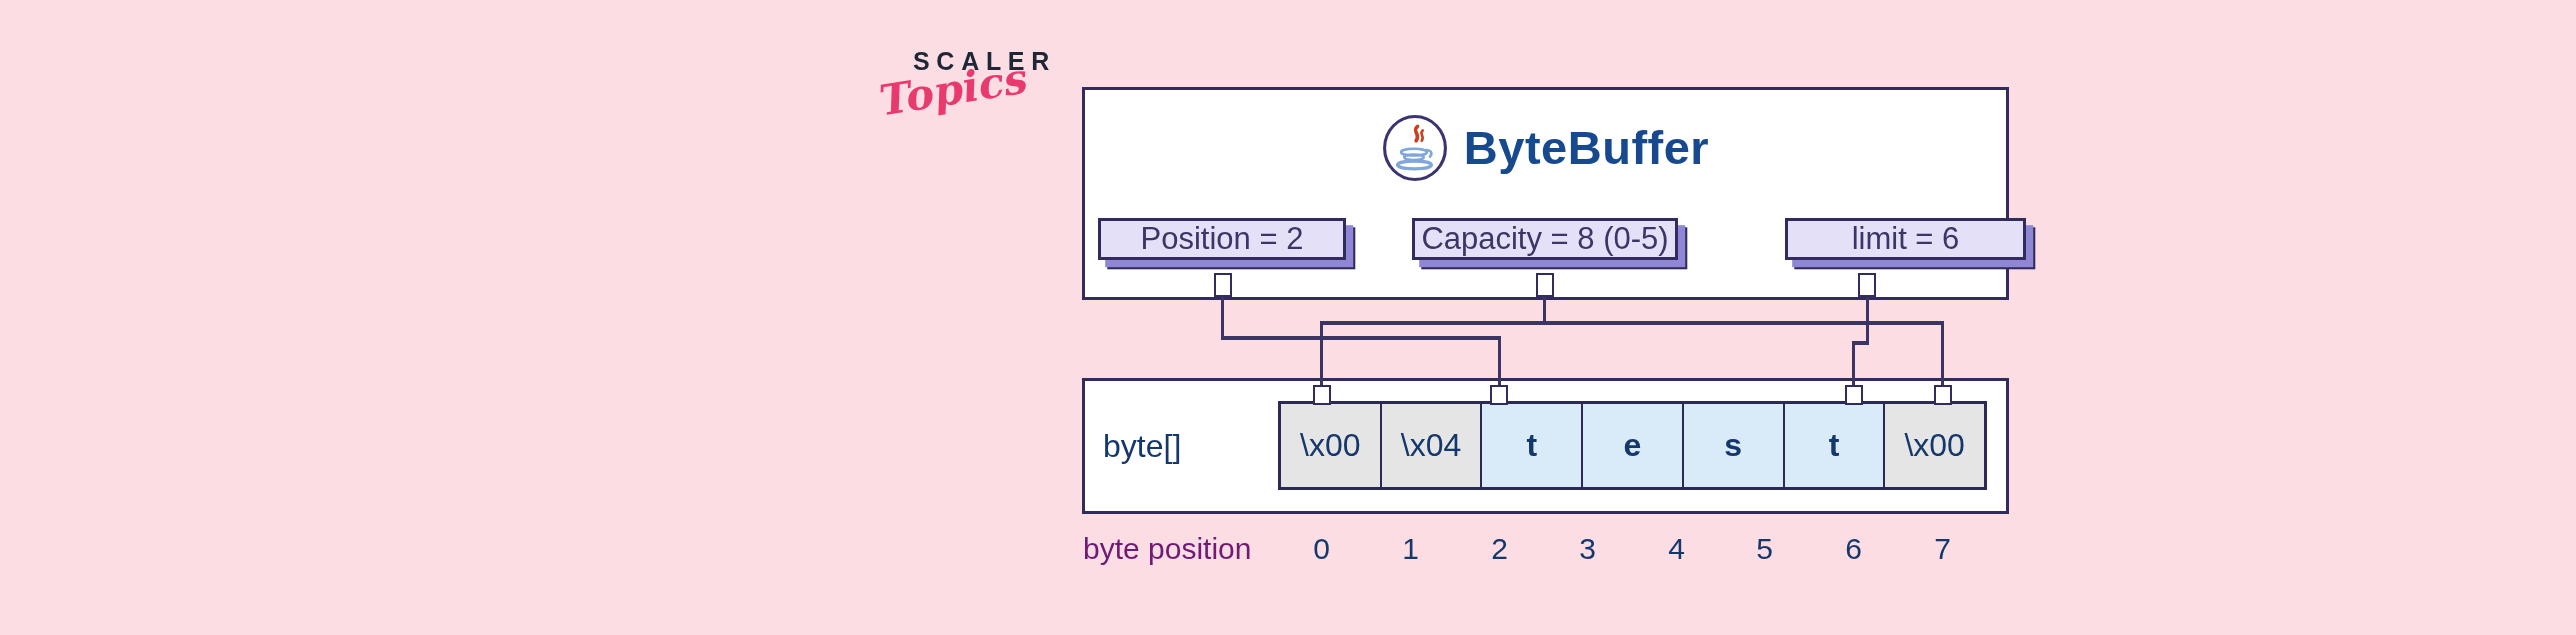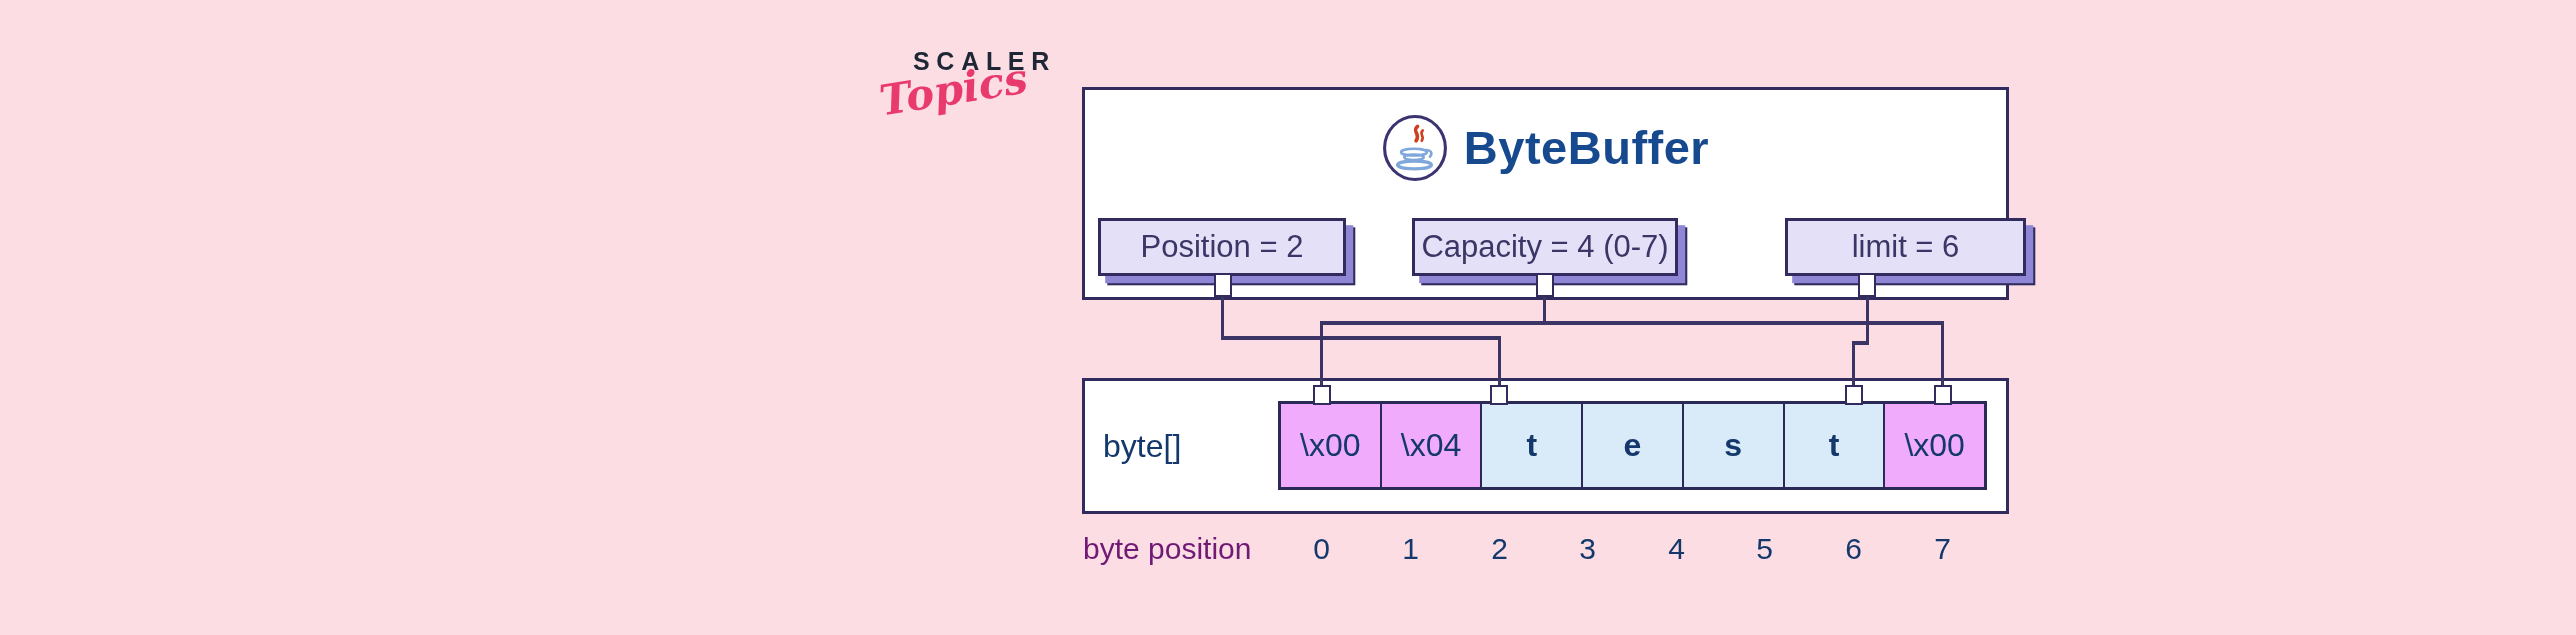--- a/index.html
+++ b/index.html
@@ -42,21 +42,21 @@
     z-index:2;
   }
   .java-icon { width:66px; height:66px; flex:0 0 auto; }
   .title {
     font-size:47px; font-weight:bold; color:#16498e;
     letter-spacing:0.5px;
   }
 
   
   .lbox {
-    top:218px; height:58px;
+    top:218px; height:42px;
     background:#e3e0f8;
     border:3.1px solid #312b5e;
     box-shadow:7.2px 7.2px 0 0 #8f87d6, 9.3px 9.3px 0 0 #312b5e;
     display:flex; align-items:center; justify-content:center;
     font-size:31px; color:#3b3665;
     z-index:2;
   }
   .lbox-position { left:1098px; width:248px; }
   .lbox-capacity { left:1412px; width:266px; }
   .lbox-limit    { left:1747px; width:241px;margin-left:38px; }
@@ -80,21 +80,21 @@
     left:1278px; top:401px; width:709px; height:89px;
     border:3.6px solid #2b2a56;
     display:flex; z-index:2; background:#fff;
   }
   .cell {
     flex:1 1 0; display:flex; align-items:center; justify-content:center;
     border-left:2.6px solid #2b2a56;
     font-size:32px; color:#14386b;
   }
   .cell:first-child { border-left:none; }
-  .cell.hex  { background:#f0abfc;text-align:right; }
+  .cell.hex  { background:#e5e5e5;text-align:right; }
   .cell.char { background:#d9eaf8; font-weight:bold; }
 
   
   .pos-label {
     left:1083px; top:527px; height:43px;
     display:flex; align-items:center;
     font-size:30px; color:#701a75;
   }
   .pos-index {
     top:527px; width:41px; height:43px;
@@ -122,21 +122,21 @@
       <ellipse cx="63" cy="97" rx="33" ry="7.5" fill="none" stroke="#7fa7dc" stroke-width="6"></ellipse>
     </svg>
   </span>
   <span class="title">ByteBuffer</span>
 </div>
 
 <div class="abs lbox lbox-position">
   <span>Position = 2</span>
 </div>
 <div class="abs lbox lbox-capacity">
-  <span>Capacity = 4 (0-7)</span>
+  <span>Capacity = 8 (0-5)</span>
 </div>
 <div class="abs lbox lbox-limit">
   <span>limit = 6</span>
 </div>
 
 <div class="abs vline" style="left:1221px; top:297px; height:42px;"></div>
 <div class="abs hline" style="left:1221px; top:336px; width:280px;"></div>
 <div class="abs vline" style="left:1498px; top:336px; height:52px;"></div>
 
 <div class="abs vline" style="left:1543px; top:297px; height:28px;"></div>

